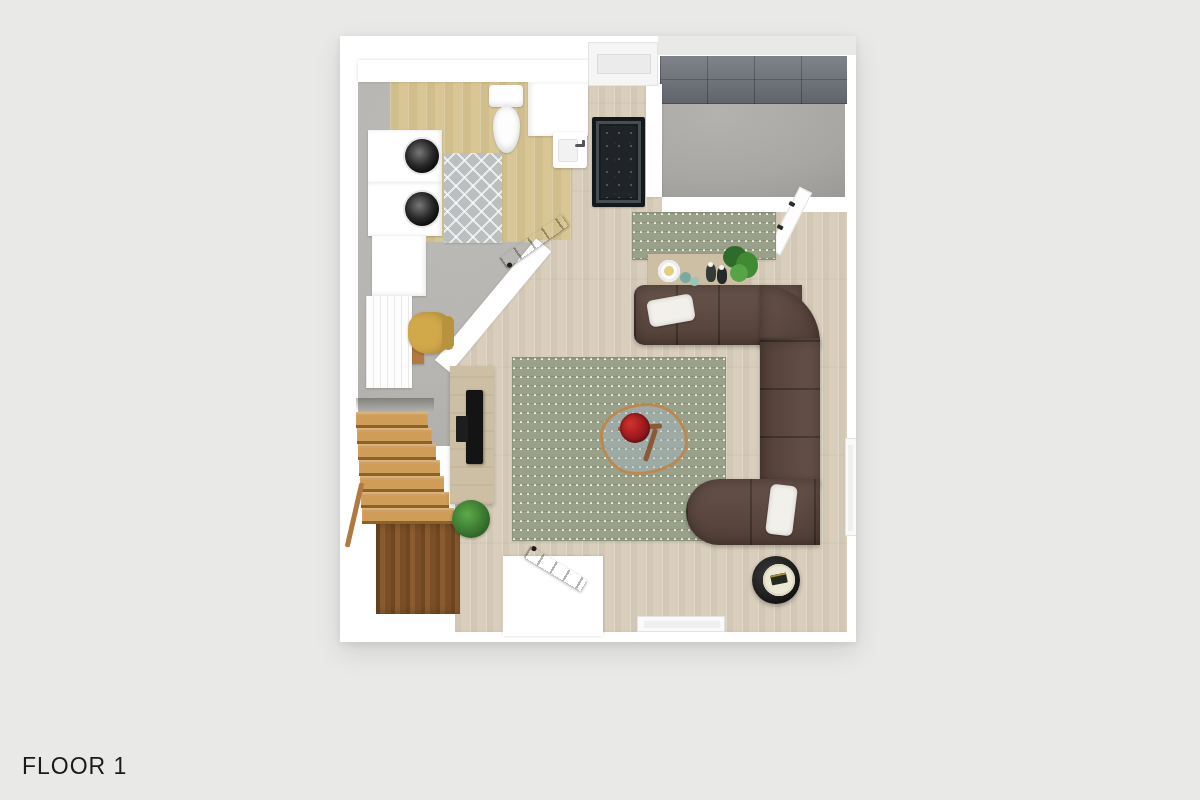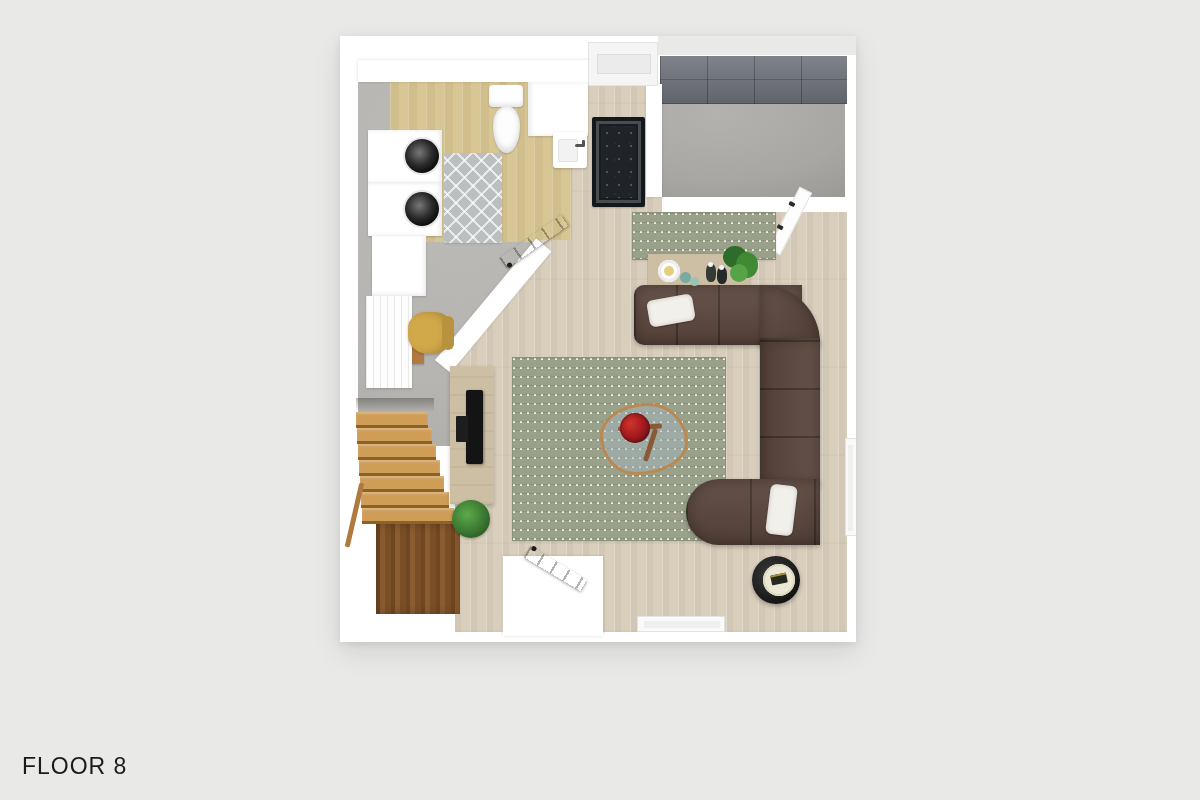--- a/index.html
+++ b/index.html
@@ -297,14 +297,14 @@
     <div class="abs tread" style="left:17px;top:392px;width:75px;height:16px"></div>
     <div class="abs tread" style="left:18px;top:408px;width:78px;height:16px"></div>
     <div class="abs tread" style="left:19px;top:424px;width:81px;height:16px"></div>
     <div class="abs tread" style="left:20px;top:440px;width:84px;height:16px"></div>
     <div class="abs tread" style="left:21px;top:456px;width:88px;height:16px"></div>
     <div class="abs tread" style="left:22px;top:472px;width:92px;height:16px"></div>
     <div id="landing" class="abs"></div>
     <div id="handrail" class="abs"></div>
   </div>
 
-  <div id="floor-label" class="abs">FLOOR 8</div>
+  <div id="floor-label" class="abs">FLOOR 1</div>
 </div>
 
 </body></html>

